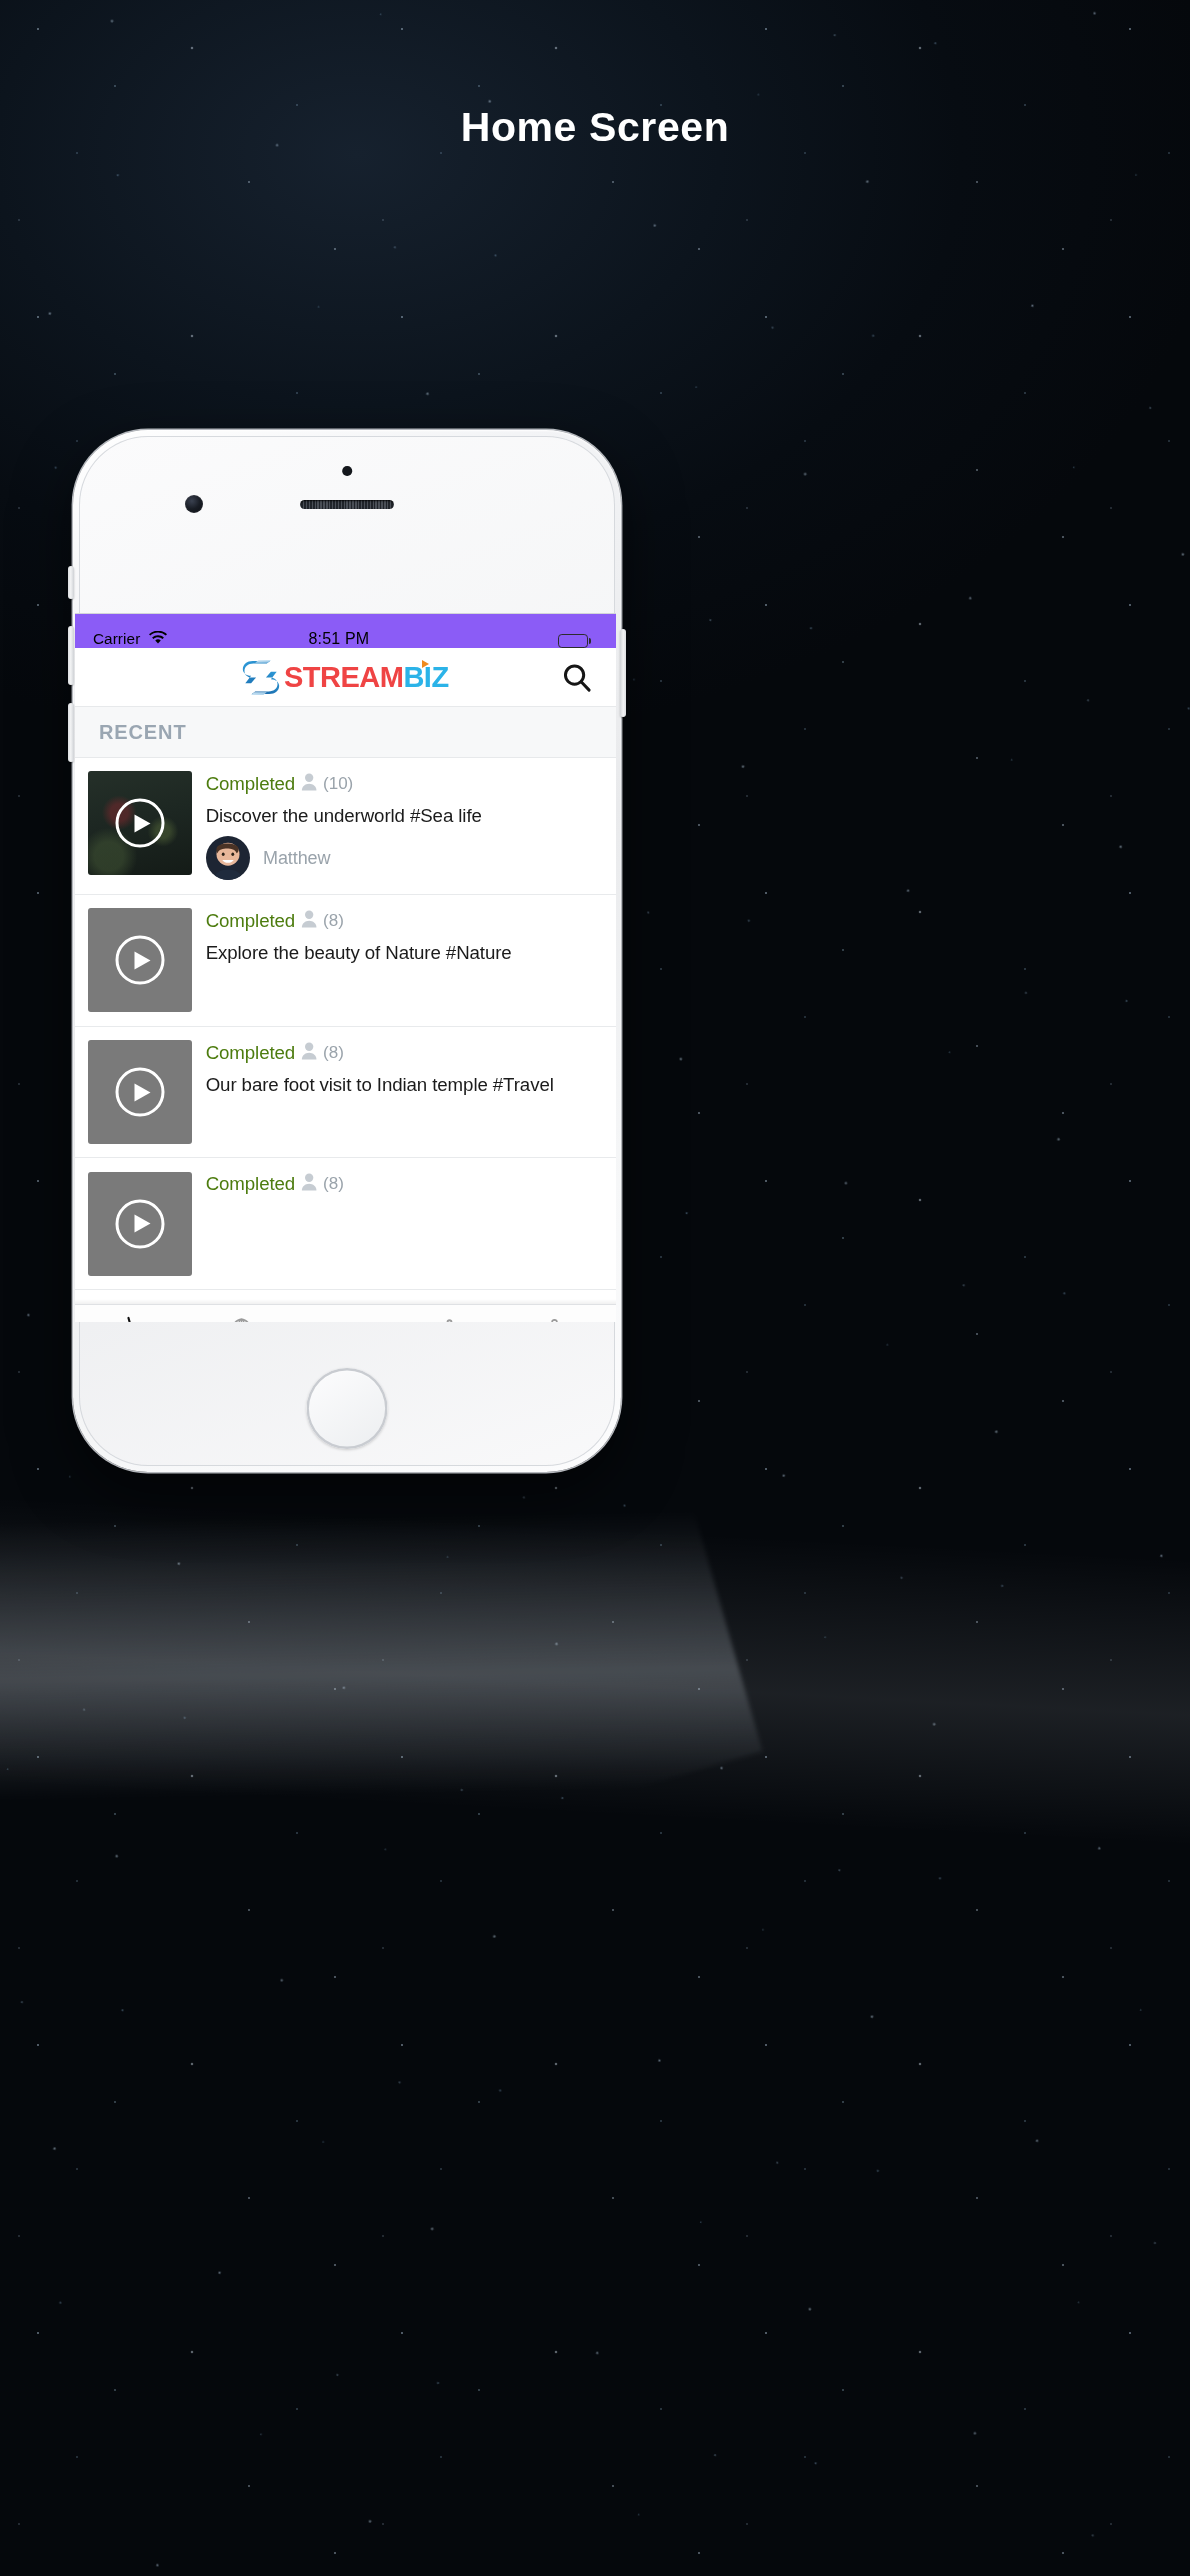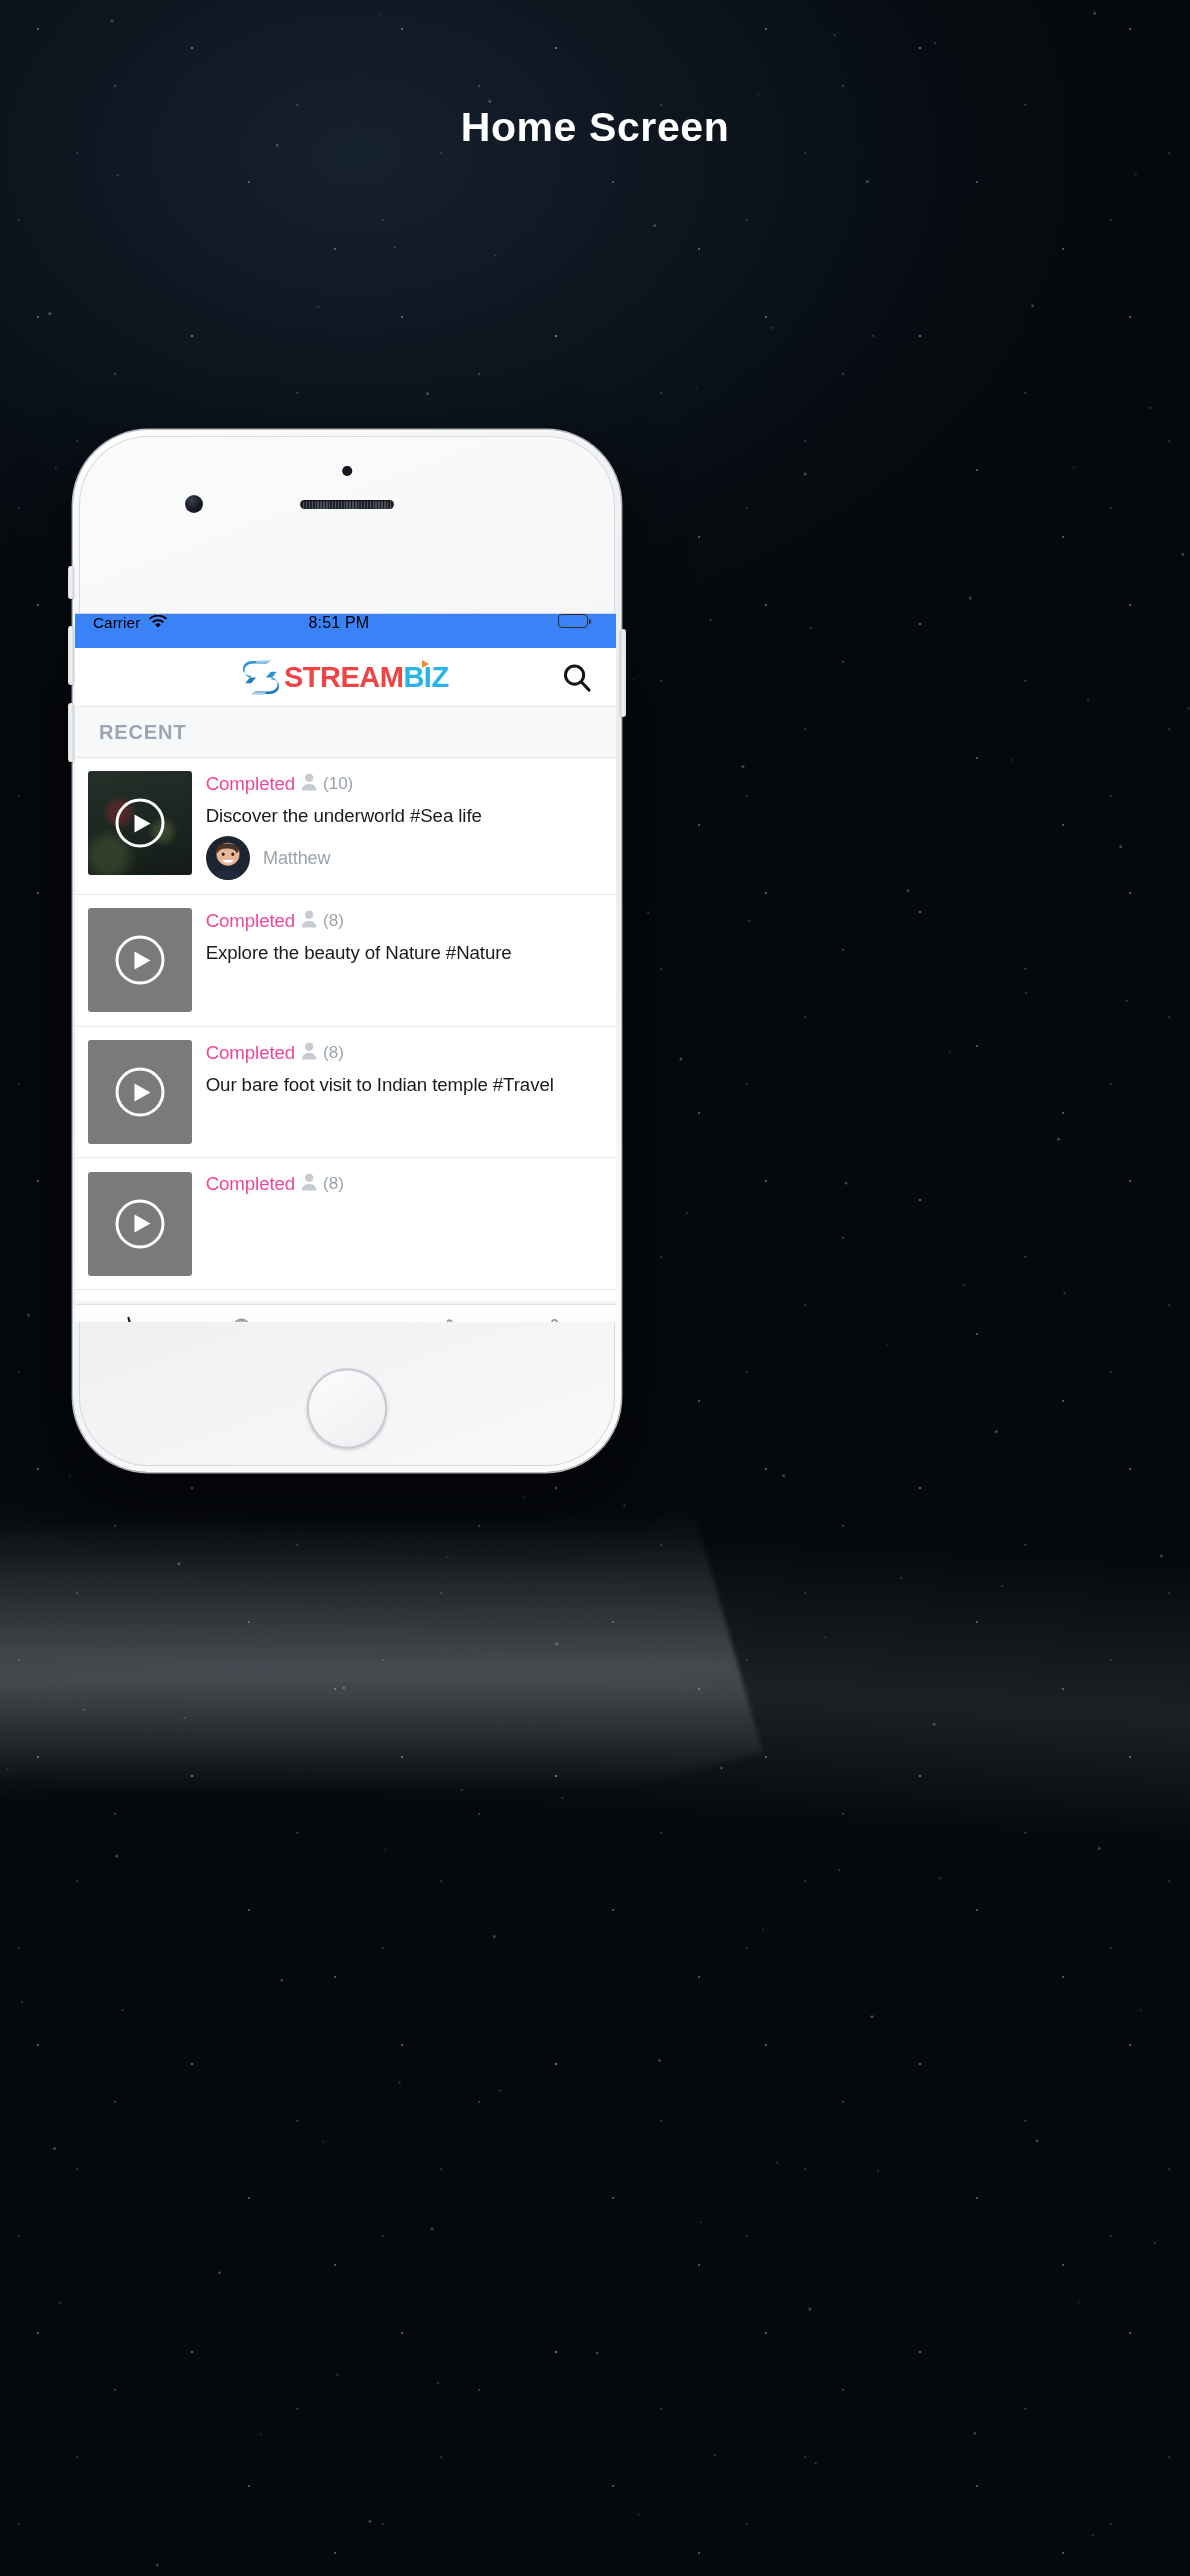--- a/index.html
+++ b/index.html
@@ -188,23 +188,23 @@
     width: 541px;
     height: 709px;
     background: #ffffff;
     overflow: hidden;
   }
 
   
   .statusbar {
     height: 35px;
     display: flex;
-    align-items: flex-start;
+    align-items: flex-end;
     padding: 0 28px 0 18px;
-    background: #3b82f6;
+    background: #8b5cf6;
     border-top: 1px solid #d3d5d8;
     font-size: 15.3px;
     color: #000;
   }
   .sb-left { display: flex; align-items: center; gap: 8.6px; }
   .sb-carrier { font-size: 15.3px; color: #000; letter-spacing: 0.1px; }
   .sb-center { flex: 1; text-align: center; font-size: 16px; font-weight: 400; color:#000; letter-spacing:0.2px;}
   .sb-right { display: flex; align-items: center; justify-content: flex-end; min-width: 77px; }
   .battery {
     width: 30px; height: 14.4px;
@@ -327,21 +327,21 @@
     display: flex;
     flex-direction: column;
   }
   .status-row {
     display: flex;
     align-items: center;
     gap: 5.8px;
     height: 25px;
   }
   .status-text {
-    color: #ec4899;
+    color: #4d7c0f;
     font-size: 18.7px;
     letter-spacing: -0.1px;
   }
   .viewer-count {
     color: #9aa3ab;
     font-size: 17px;
   }
   .item-title {
     margin-top: 7.7px;
     color: #1b1b1b;

